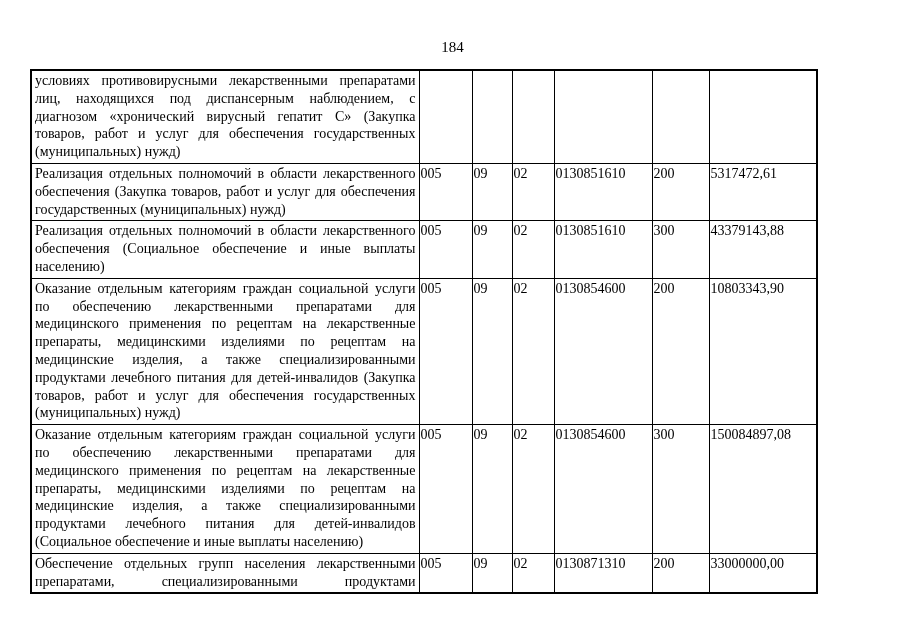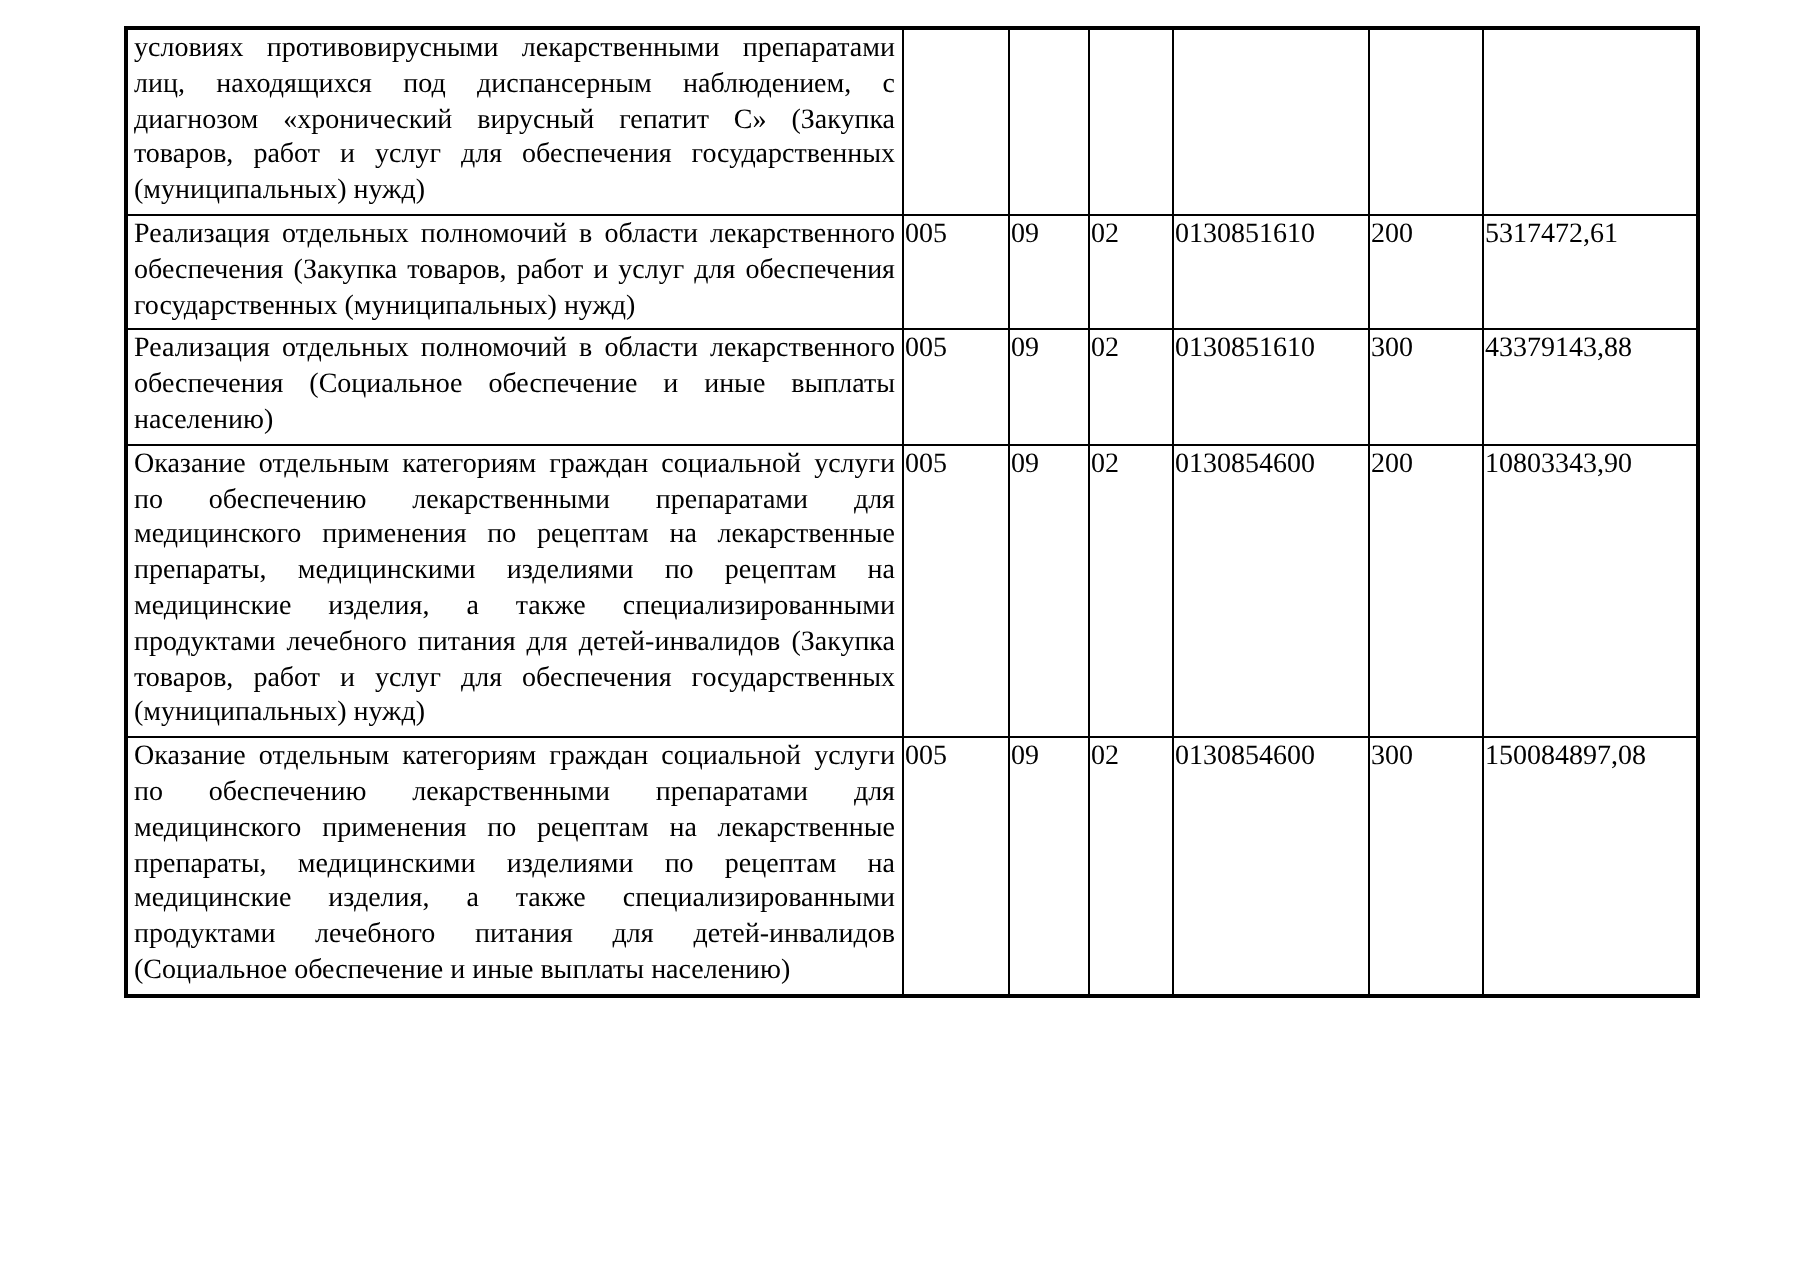--- a/index.html
+++ b/index.html
@@ -17,21 +17,21 @@
   .page-number {
     text-align: center;
     padding-top: 38px;
     font-size: 15px;
     line-height: 18px;
   }
   table.budget-table {
     border-collapse: collapse;
     table-layout: fixed;
     width: 786px;
-    margin: 13px 0 0 62px;
+    margin: 13px 0 0 30px;
     border: 2px solid #000000;
   }
   td {
     border: 1px solid #000000;
     vertical-align: top;
     font-size: 14px;
     line-height: 17.8px;
     padding: 1px 3px 2px 3px;
     overflow: hidden;
   }
@@ -45,20 +45,21 @@
   }
   tr.continues td.c-name {
     text-align-last: justify;
   }
 </style>
 </head>
 <body>
 
 <div class="page">
 
+  <div class="page-number">184</div>
 
   <table class="budget-table">
     <colgroup>
       <col style="width:388px">
       <col style="width:53px">
       <col style="width:40px">
       <col style="width:42px">
       <col style="width:98px">
       <col style="width:57px">
       <col style="width:108px">
@@ -102,16 +103,25 @@
   </tr>
         <tr>
     <td class="c-name">Оказание отдельным категориям граждан социальной услуги по обеспечению лекарственными препаратами для медицинского применения по рецептам на лекарственные препараты, медицинскими изделиями по рецептам на медицинские изделия, а также специализированными продуктами лечебного питания для детей-инвалидов (Социальное обеспечение и иные выплаты населению)</td>
     <td class="c-num">005</td>
     <td class="c-num">09</td>
     <td class="c-num">02</td>
     <td class="c-num">0130854600</td>
     <td class="c-num">300</td>
     <td class="c-num">150084897,08</td>
   </tr>
+        <tr class="continues">
+    <td class="c-name">Обеспечение отдельных групп населения лекарственными препаратами, специализированными продуктами</td>
+    <td class="c-num">005</td>
+    <td class="c-num">09</td>
+    <td class="c-num">02</td>
+    <td class="c-num">0130871310</td>
+    <td class="c-num">200</td>
+    <td class="c-num">33000000,00</td>
+  </tr>
       </tbody>
   </table>
 
 </div>
 
 </body></html>

